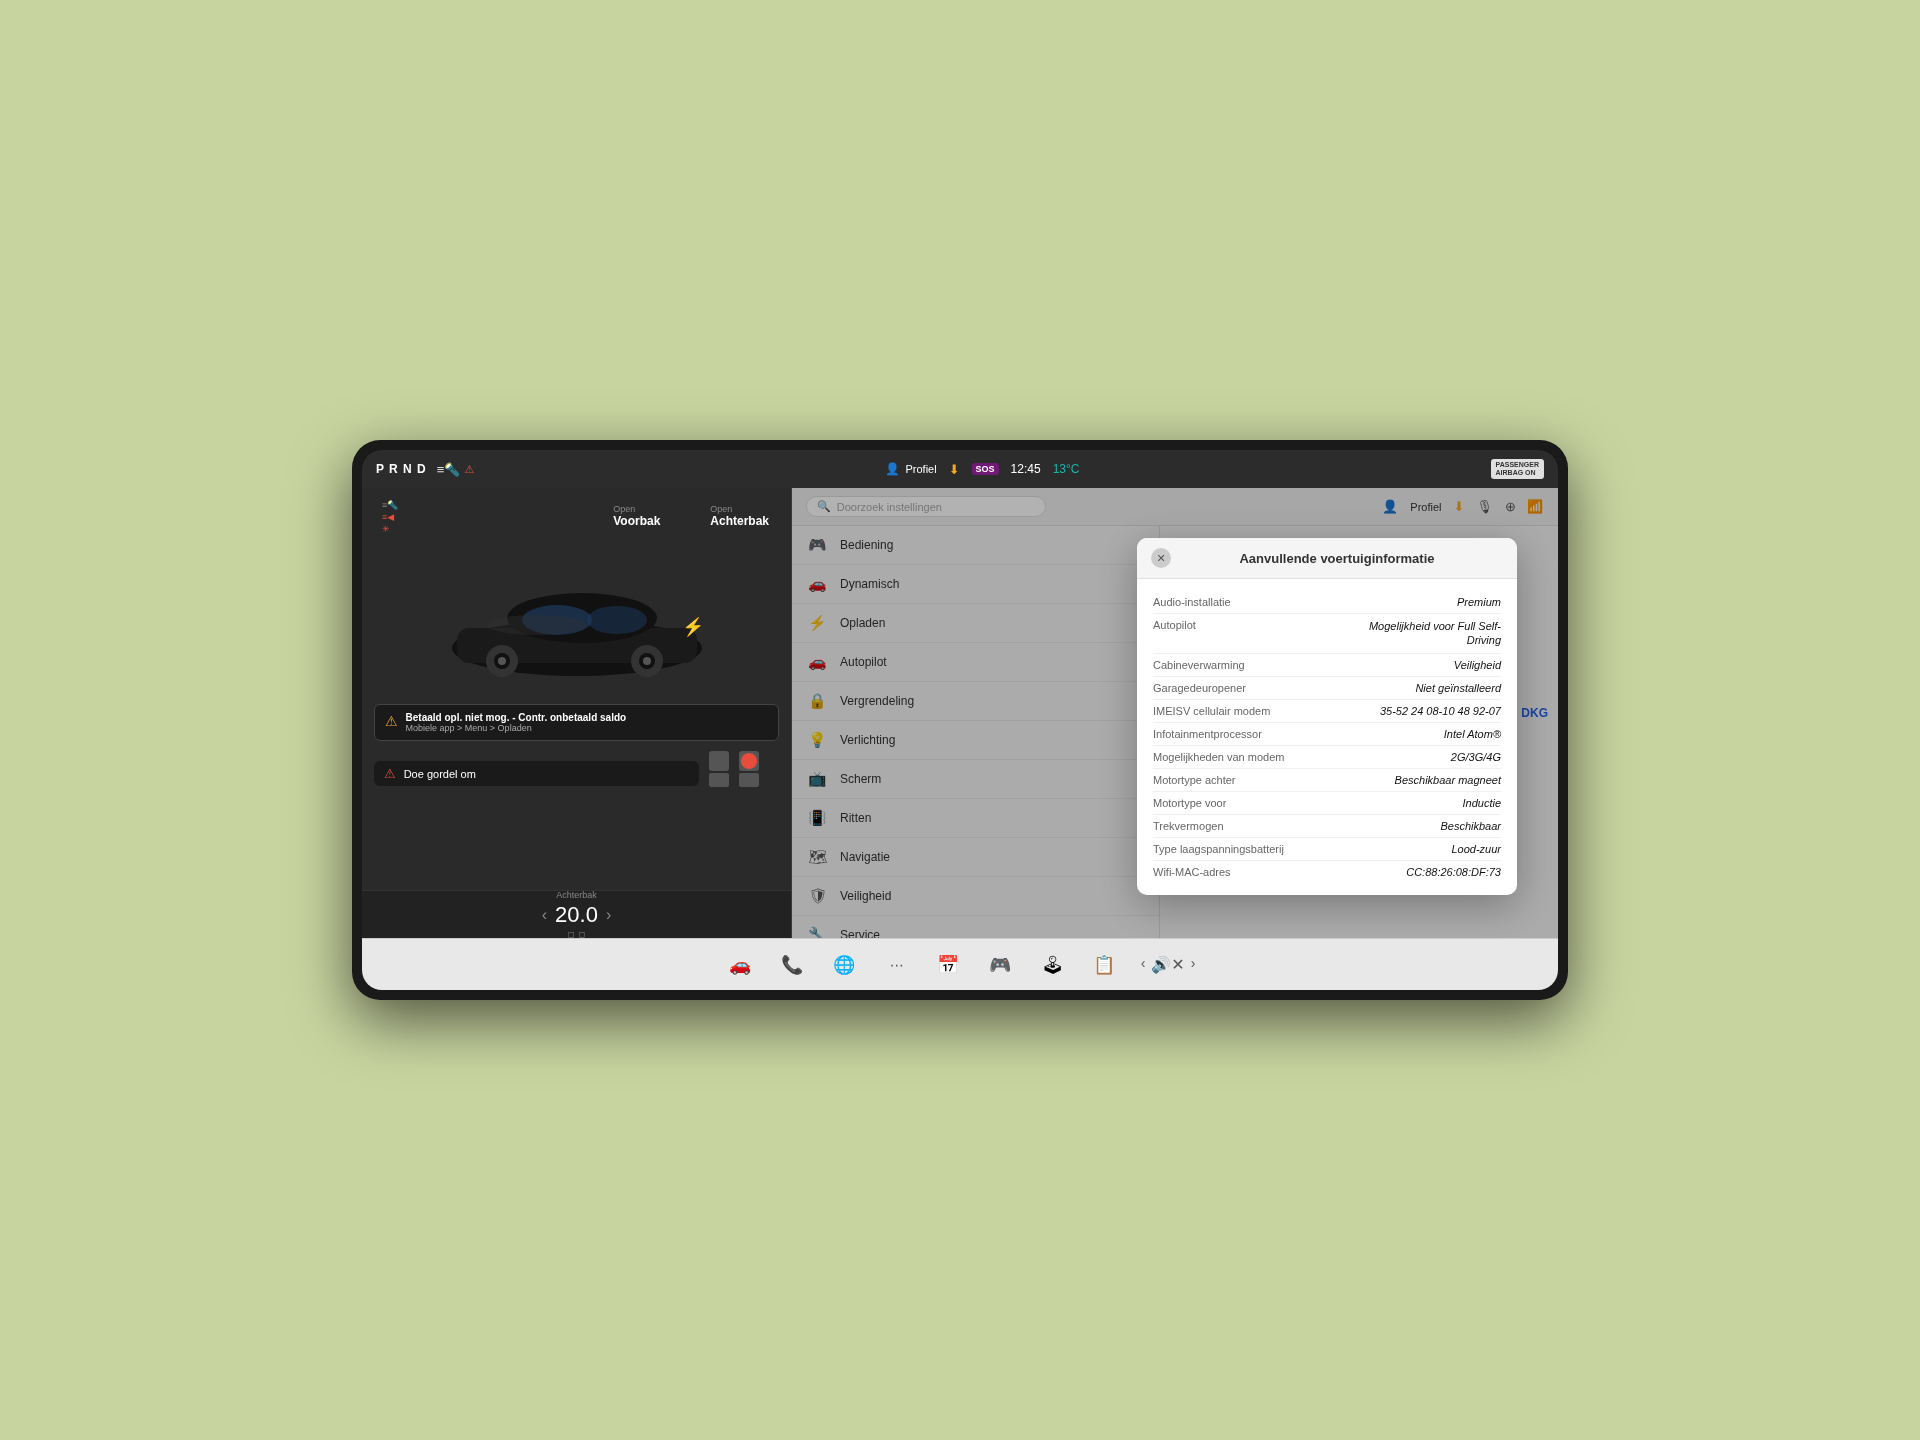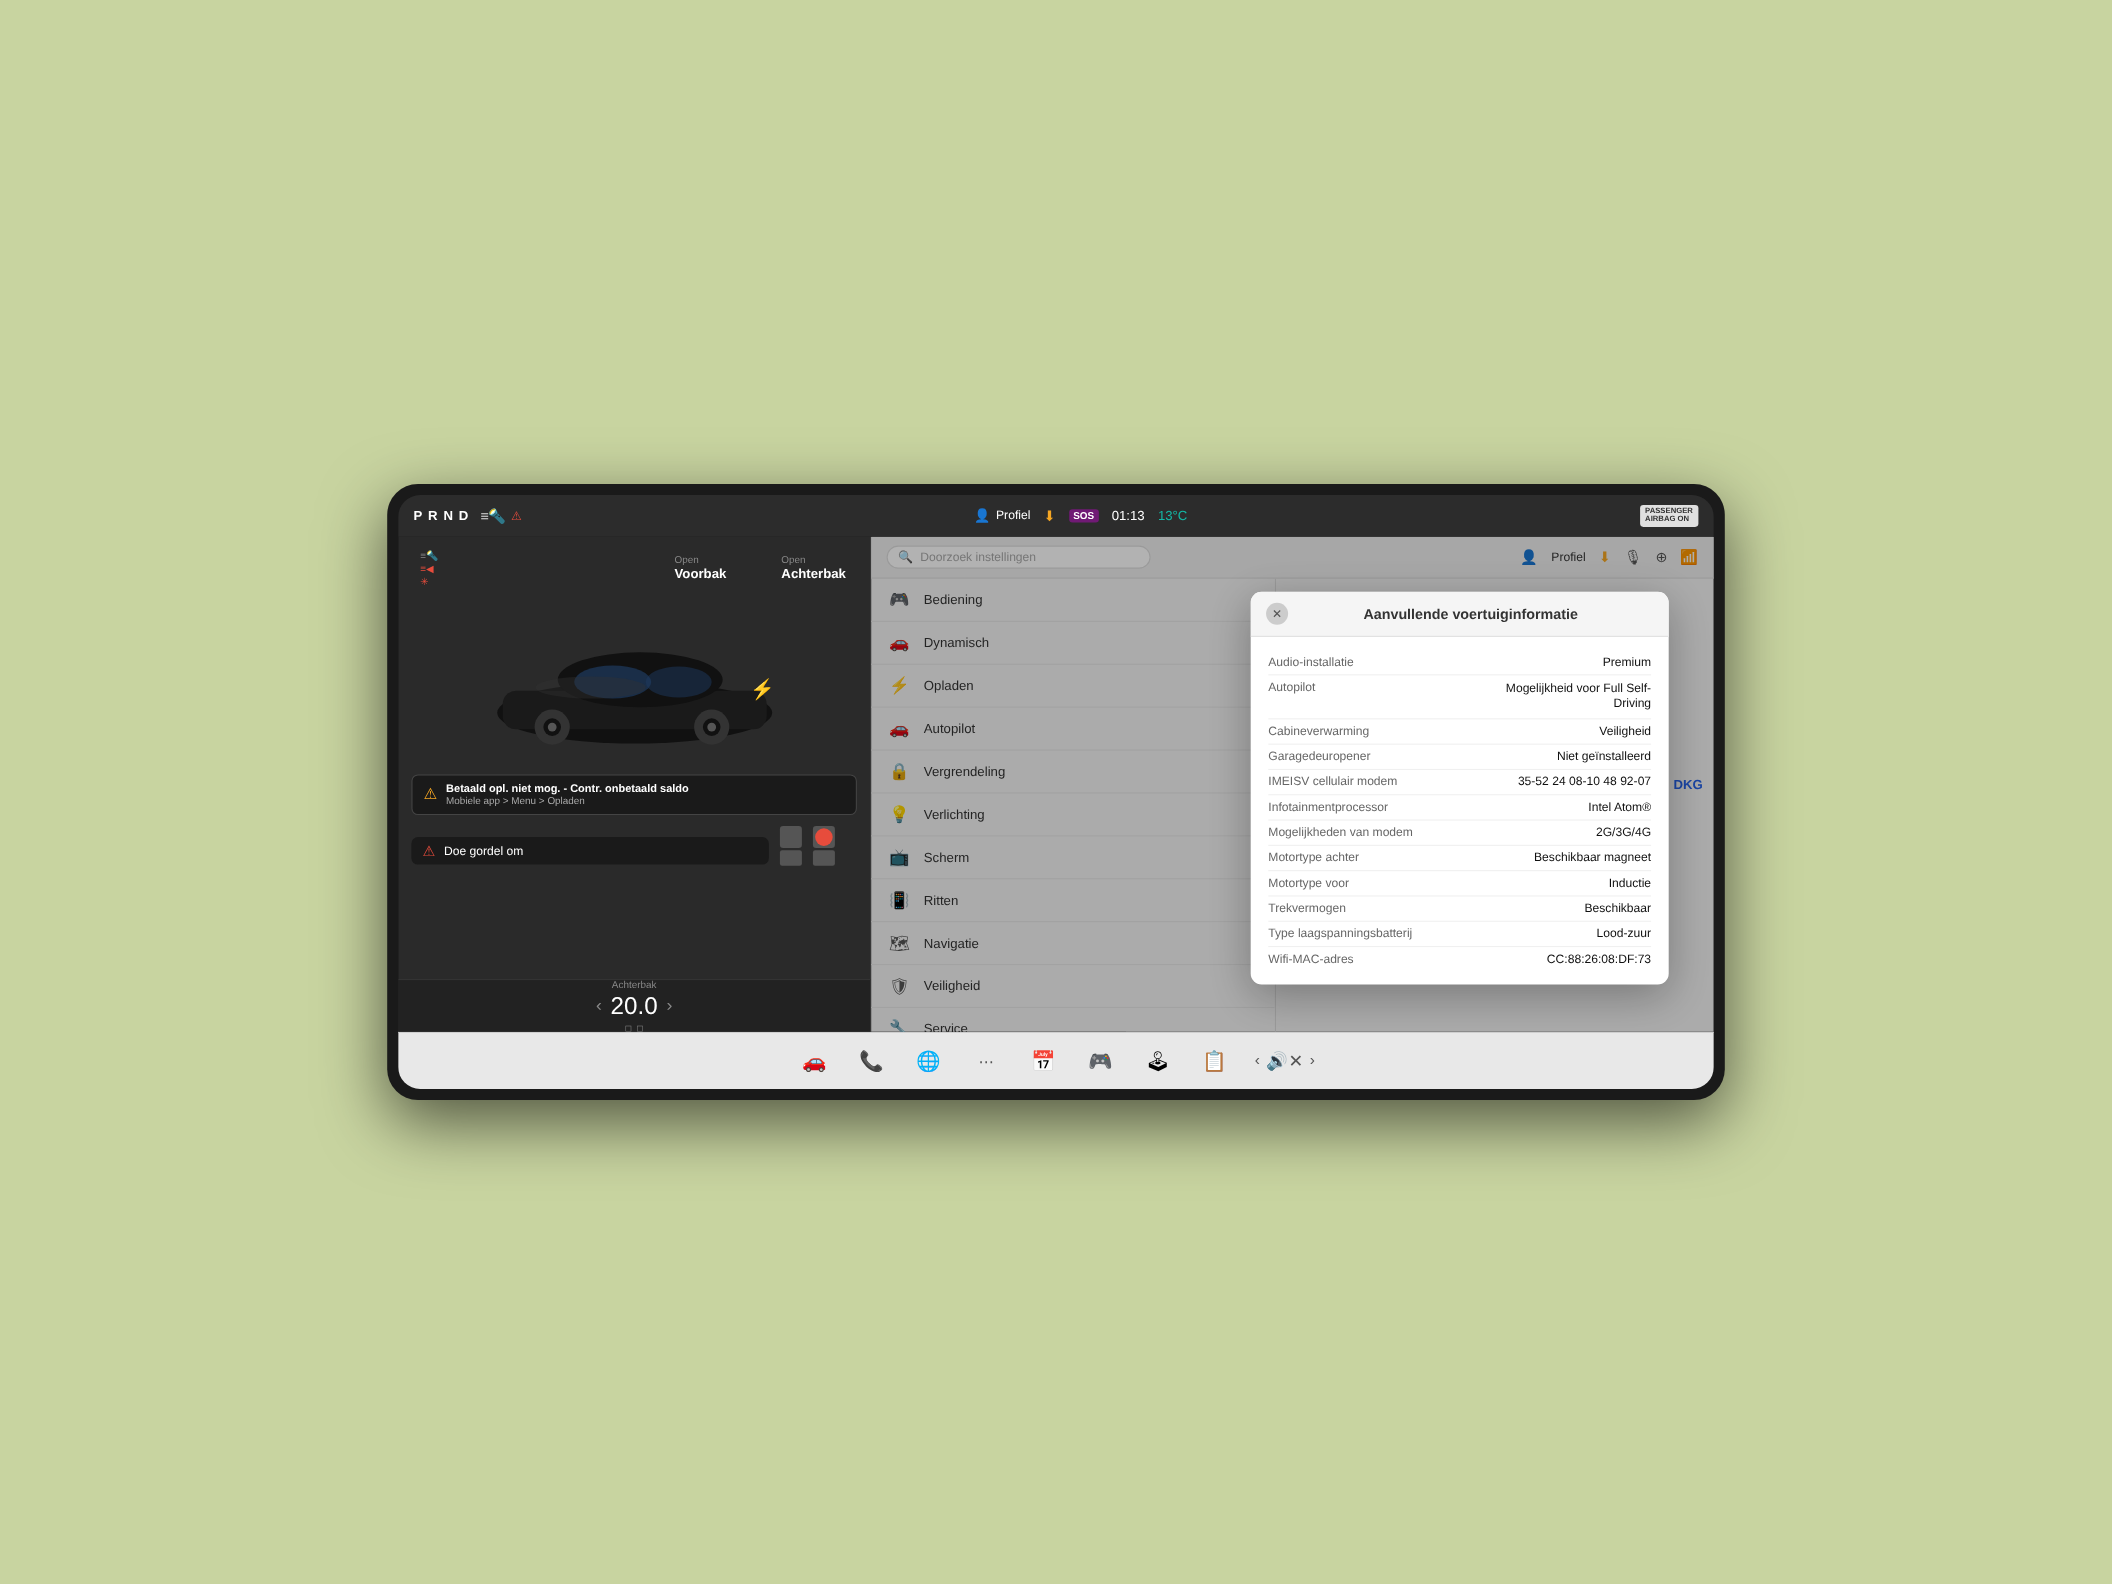--- a/index.html
+++ b/index.html
@@ -435,20 +435,21 @@
       flex: 1;
       min-width: 140px;
     }
 
     .modal-value {
       font-size: 11px;
       color: #111;
       font-weight: 500;
       text-align: right;
       flex: 1;
+      font-style: italic;
     }
 
     .modal-value.multiline {
       line-height: 1.3;
     }
 
     
     .settings-list::-webkit-scrollbar { width: 4px; }
     .settings-list::-webkit-scrollbar-track { background: #f0f0f0; }
     .settings-list::-webkit-scrollbar-thumb { background: #ccc; border-radius: 2px; }
@@ -468,21 +469,21 @@
         </div>
       </div>
 
       <div class="status-center">
         <div class="profile-btn">
           <span style="font-size:12px;">👤</span>
           <span>Profiel</span>
         </div>
         <span class="download-icon-top">⬇</span>
         <span class="sos-badge">SOS</span>
-        <span style="color:#fff;font-size:12px;font-weight:500;">01:13</span>
+        <span style="color:#fff;font-size:12px;font-weight:500;">12:45</span>
         <span style="color:#14b8a6;font-size:12px;">13°C</span>
       </div>
 
       <div class="status-right">
         <div class="airbag-badge" style="font-size:7px;line-height:1.2;">
           PASSENGER<br>AIRBAG ON
         </div>
       </div>
     </div>
 

